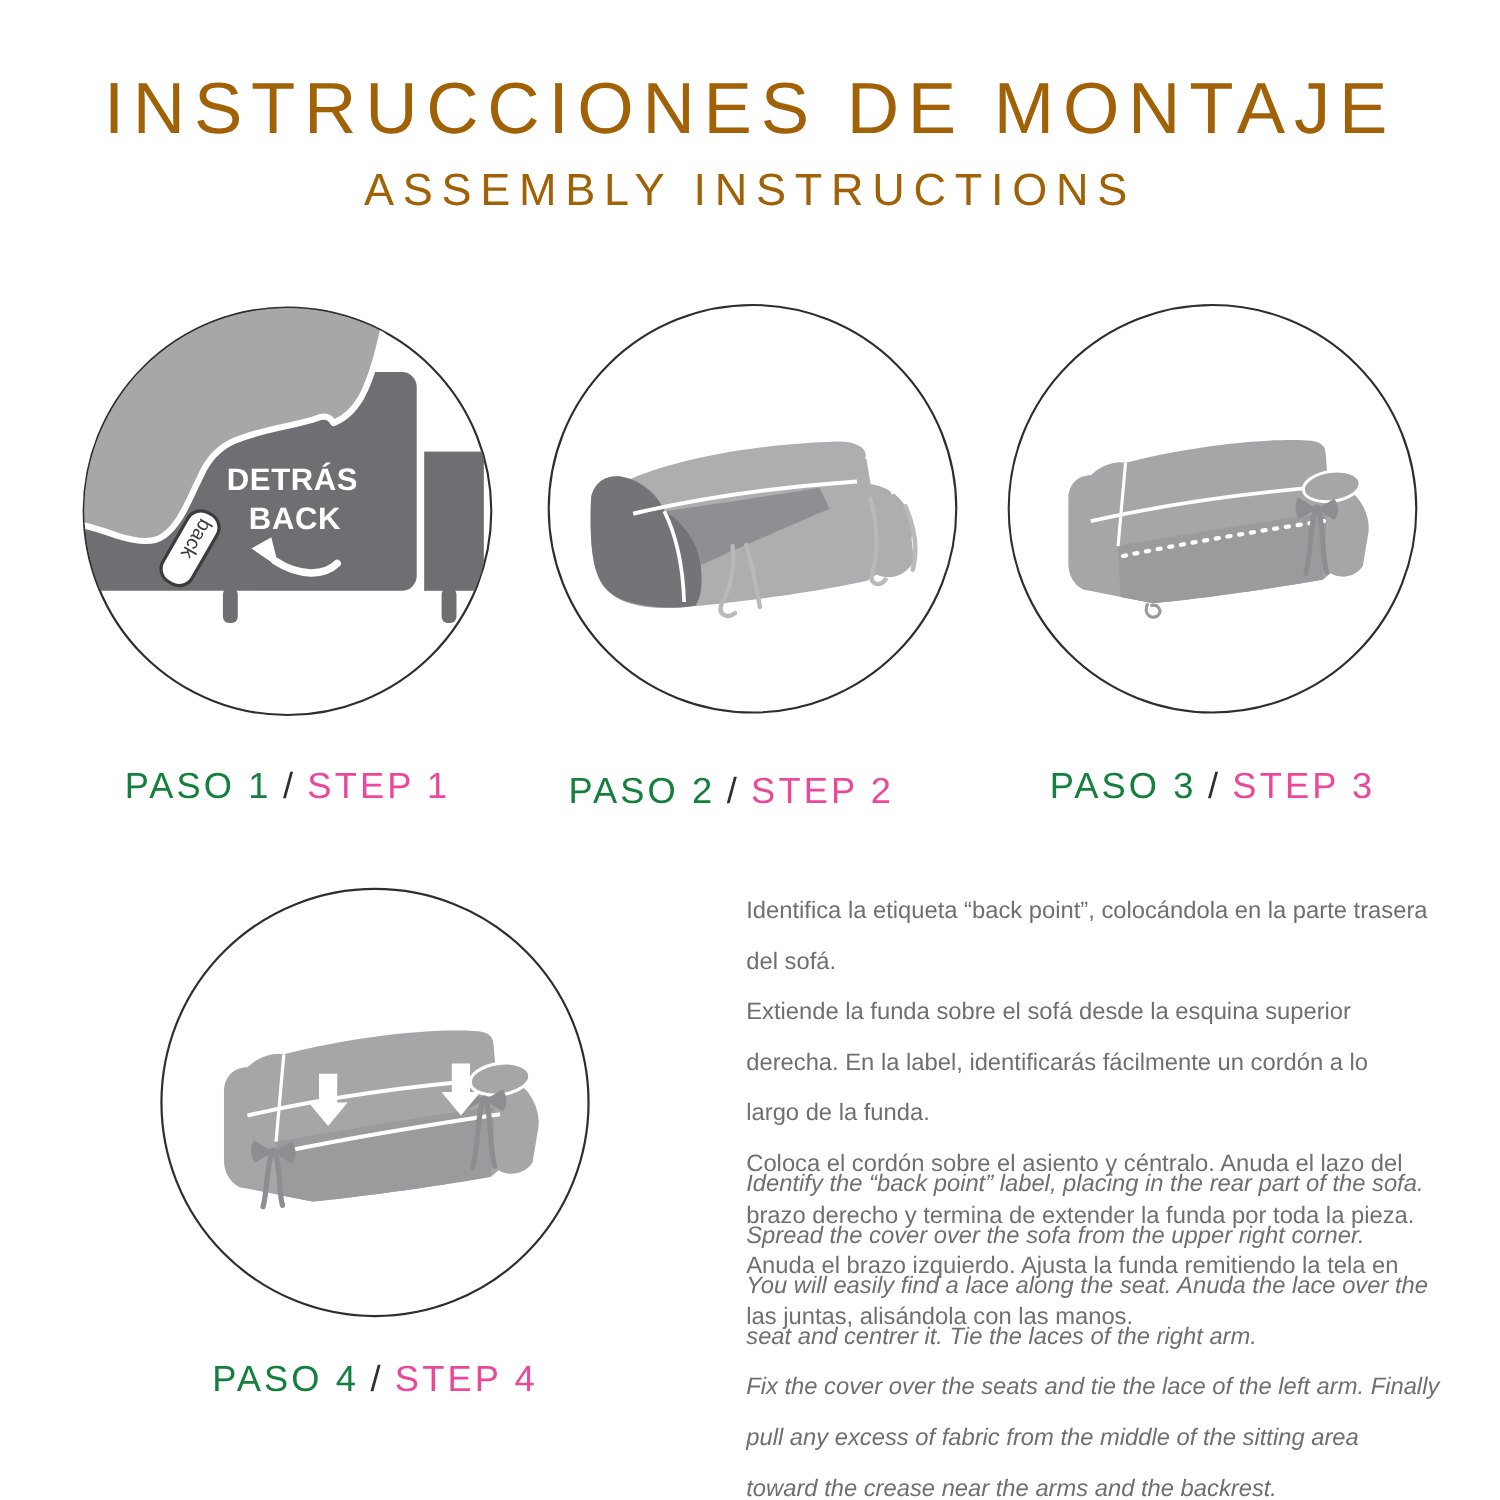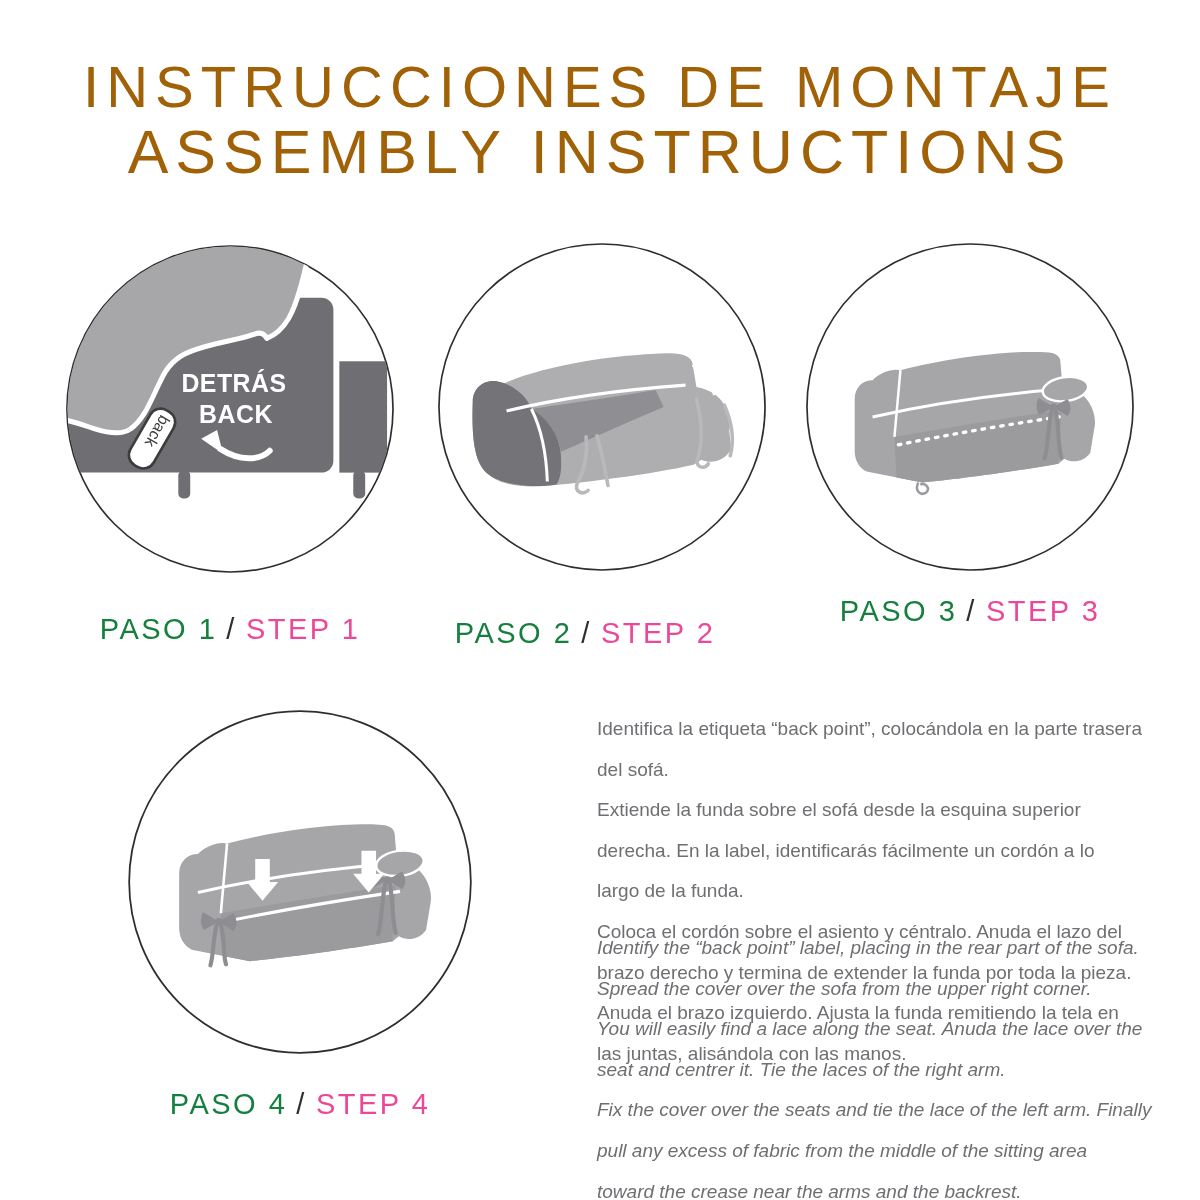--- a/index.html
+++ b/index.html
@@ -4,36 +4,36 @@
 <style>
   html,body{margin:0;padding:0;}
   body{
     width:1200px;height:1200px;background:#ffffff;position:relative;overflow:hidden;
     font-family:"Liberation Sans","DejaVu Sans",sans-serif;
   }
   
   .title-block{position:absolute;left:0;top:54px;width:1200px;text-align:center;color:#a16207;}
   .title-line{white-space:nowrap;}
   .title-es{font-size:58px;letter-spacing:7px;line-height:66px;font-weight:400;}
-  .title-en{font-size:61px;letter-spacing:7px;line-height:64px;font-weight:400;}
+  .title-en{font-size:36px;letter-spacing:7px;line-height:64px;font-weight:400;}
   
   .circle-fig{position:absolute;}
   .circle-fig svg{display:block;width:100%;height:100%;}
   #fig-step1{left:63px;top:242px;width:334px;height:334px;}
   #fig-step2{left:435px;top:240px;width:334px;height:334px;}
   #fig-step3{left:803px;top:240px;width:334px;height:334px;}
   #fig-step4{left:125px;top:707px;width:350px;height:350px;}
   
   .step-label{position:absolute;text-align:center;font-size:29px;letter-spacing:2.5px;white-space:nowrap;}
   .step-label .es{color:#15803d;}
   .step-label .slash{color:#2f2f2f;margin:0 9px;}
   .step-label .en{color:#ec4899;}
   #label-step1{left:63px;width:334px;top:613px;}
   #label-step2{left:418px;width:334px;top:617px;}
-  #label-step3{left:803px;width:334px;top:595px;}
+  #label-step3{left:803px;width:334px;top:613px;}
   #label-step4{left:125px;width:350px;top:1088px;}
   
   .text-block{position:absolute;left:597px;width:600px;color:#6f6f73;font-size:19px;line-height:28.6px;}
   #instructions-es{top:703px;}
   #instructions-en{top:922px;font-style:italic;}
   .text-block .line{white-space:nowrap;margin-top:12px;}
 </style>
 </head>
 <body>
 

